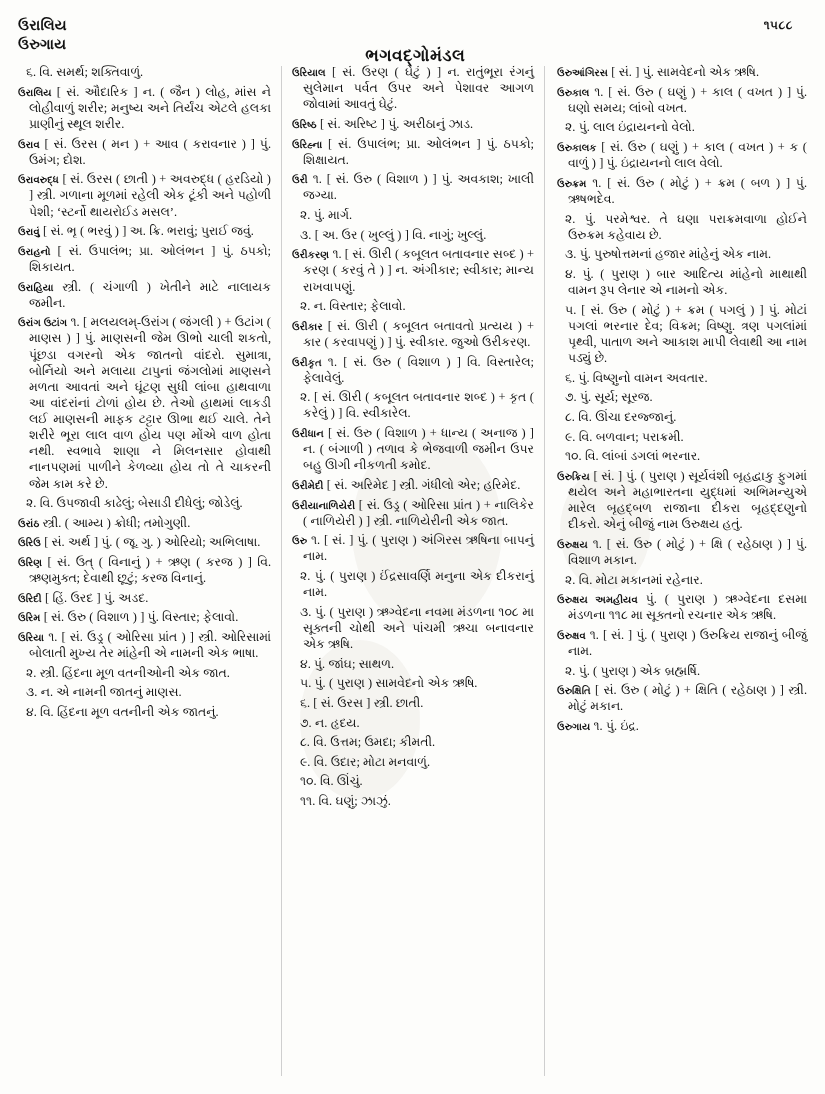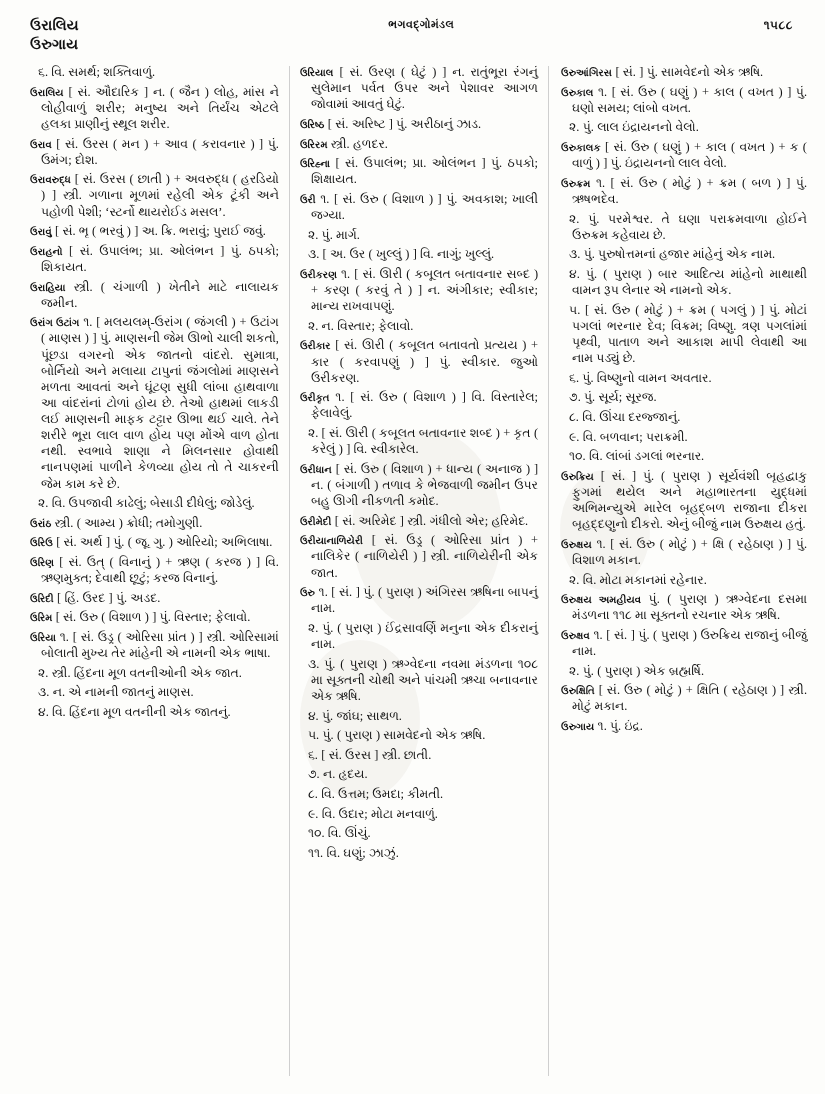--- a/index.html
+++ b/index.html
@@ -13,42 +13,43 @@
     height: 1094px;
     font-family: "Liberation Serif", "DejaVu Serif", serif;
     color: #111111;
     overflow: hidden;
   }
   .page {
     position: relative;
     width: 825px;
     height: 1094px;
     box-sizing: border-box;
-    padding: 16px 18px 10px 30px;
+    padding: 16px 18px 10px 18px;
     background: #fdfdfb;
   }
 
   
   .running-head {
     display: flex;
     align-items: flex-start;
     justify-content: space-between;
     height: 46px;
     font-weight: bold;
   }
   .rh-left {
     font-size: 14.5px;
     line-height: 1.32;
     letter-spacing: .2px;
   }
   .rh-left div { white-space: nowrap; }
   .rh-center {
-    font-size: 11px;
+    font-size: 17px;
     padding-top: 2px;
     letter-spacing: .4px;
+    margin-top: 28px;
   }
   .rh-right {
     font-size: 12px;
     padding-top: 2px;
     padding-right: 14px;
     letter-spacing: .6px;
   }
 
   
   .columns {
@@ -148,21 +149,20 @@
         <p class="entry hang"><span class="hw">ઉરિદી</span><span> [ હિં. ઉરદ ]  પું. અડદ.</span></p>
         <p class="entry hang"><span class="hw">ઉરિમ</span><span> [ સં. ઉરુ ( વિશાળ ) ]  પું. વિસ્તાર; ફેલાવો.</span></p>
         <p class="entry hang"><span class="hw">ઉરિયા</span><span> ૧. [ સં. ઉડ્ર ( ઓરિસા પ્રાંત ) ]  સ્ત્રી. ઓરિસામાં બોલાતી મુખ્ય તેર માંહેની એ નામની એક ભાષા.</span></p>
         <p class="entry sense">૨. સ્ત્રી. હિંદના મૂળ વતનીઓની એક જાત.</p>
         <p class="entry sense">૩. ન. એ નામની જાતનું માણસ.</p>
         <p class="entry sense">૪. વિ. હિંદના મૂળ વતનીની એક જાતનું.</p>
       </div>
     <div class="col col-2">
         <p class="entry hang"><span class="hw">ઉરિયાલ</span><span> [ સં. ઉરણ ( ઘેટું ) ]  ન. રાતુંભૂરા રંગનું સુલેમાન પર્વત ઉપર અને પેશાવર આગળ જોવામાં આવતું ઘેટું.</span></p>
         <p class="entry hang"><span class="hw">ઉરિષ્ઠ</span><span> [ સં. અરિષ્ટ ]  પું. અરીઠાનું ઝાડ.</span></p>
-        <p class="entry hang"><span class="hw">ઉરિરમ</span><span> સ્ત્રી. હળદર.</span></p>
         <p class="entry hang"><span class="hw">ઉરિહ્ના</span><span> [ સં. ઉપાલંભ; પ્રા. ઓલંભન ]  પું. ઠપકો; શિક્ષાયત.</span></p>
         <p class="entry hang"><span class="hw">ઉરી</span><span> ૧. [ સં. ઉરુ ( વિશાળ ) ]  પું. અવકાશ; ખાલી જગ્યા.</span></p>
         <p class="entry sense">૨. પું. માર્ગ.</p>
         <p class="entry sense">૩. [ અ. ઉર ( ખુલ્લું ) ]  વિ. નાગું; ખુલ્લું.</p>
         <p class="entry hang"><span class="hw">ઉરીકરણ</span><span> ૧. [ સં. ઊરી ( કબૂલત બતાવનાર સબ્દ )  +  કરણ ( કરવું તે ) ]  ન. અંગીકાર; સ્વીકાર; માન્ય રાખવાપણું.</span></p>
         <p class="entry sense">૨. ન. વિસ્તાર; ફેલાવો.</p>
         <p class="entry hang"><span class="hw">ઉરીકાર</span><span> [ સં. ઊરી ( કબૂલત બતાવતો પ્રત્યય )  +  કાર ( કરવાપણું ) ]  પું. સ્વીકાર. જુઓ ઉરીકરણ.</span></p>
         <p class="entry hang"><span class="hw">ઉરીકૃત</span><span> ૧. [ સં. ઉરુ ( વિશાળ ) ]  વિ. વિસ્તારેલ; ફેલાવેલું.</span></p>
         <p class="entry sense">૨. [ સં. ઊરી ( કબૂલત બતાવનાર શબ્દ )  +  કૃત ( કરેલું ) ]  વિ. સ્વીકારેલ.</p>
         <p class="entry hang"><span class="hw">ઉરીધાન</span><span> [ સં. ઉરુ ( વિશાળ )  +  ધાન્ય ( અનાજ ) ]  ન. ( બંગાળી ) તળાવ કે ભેજવાળી જમીન ઉપર બહુ ઊગી નીકળતી કમોદ.</span></p>

